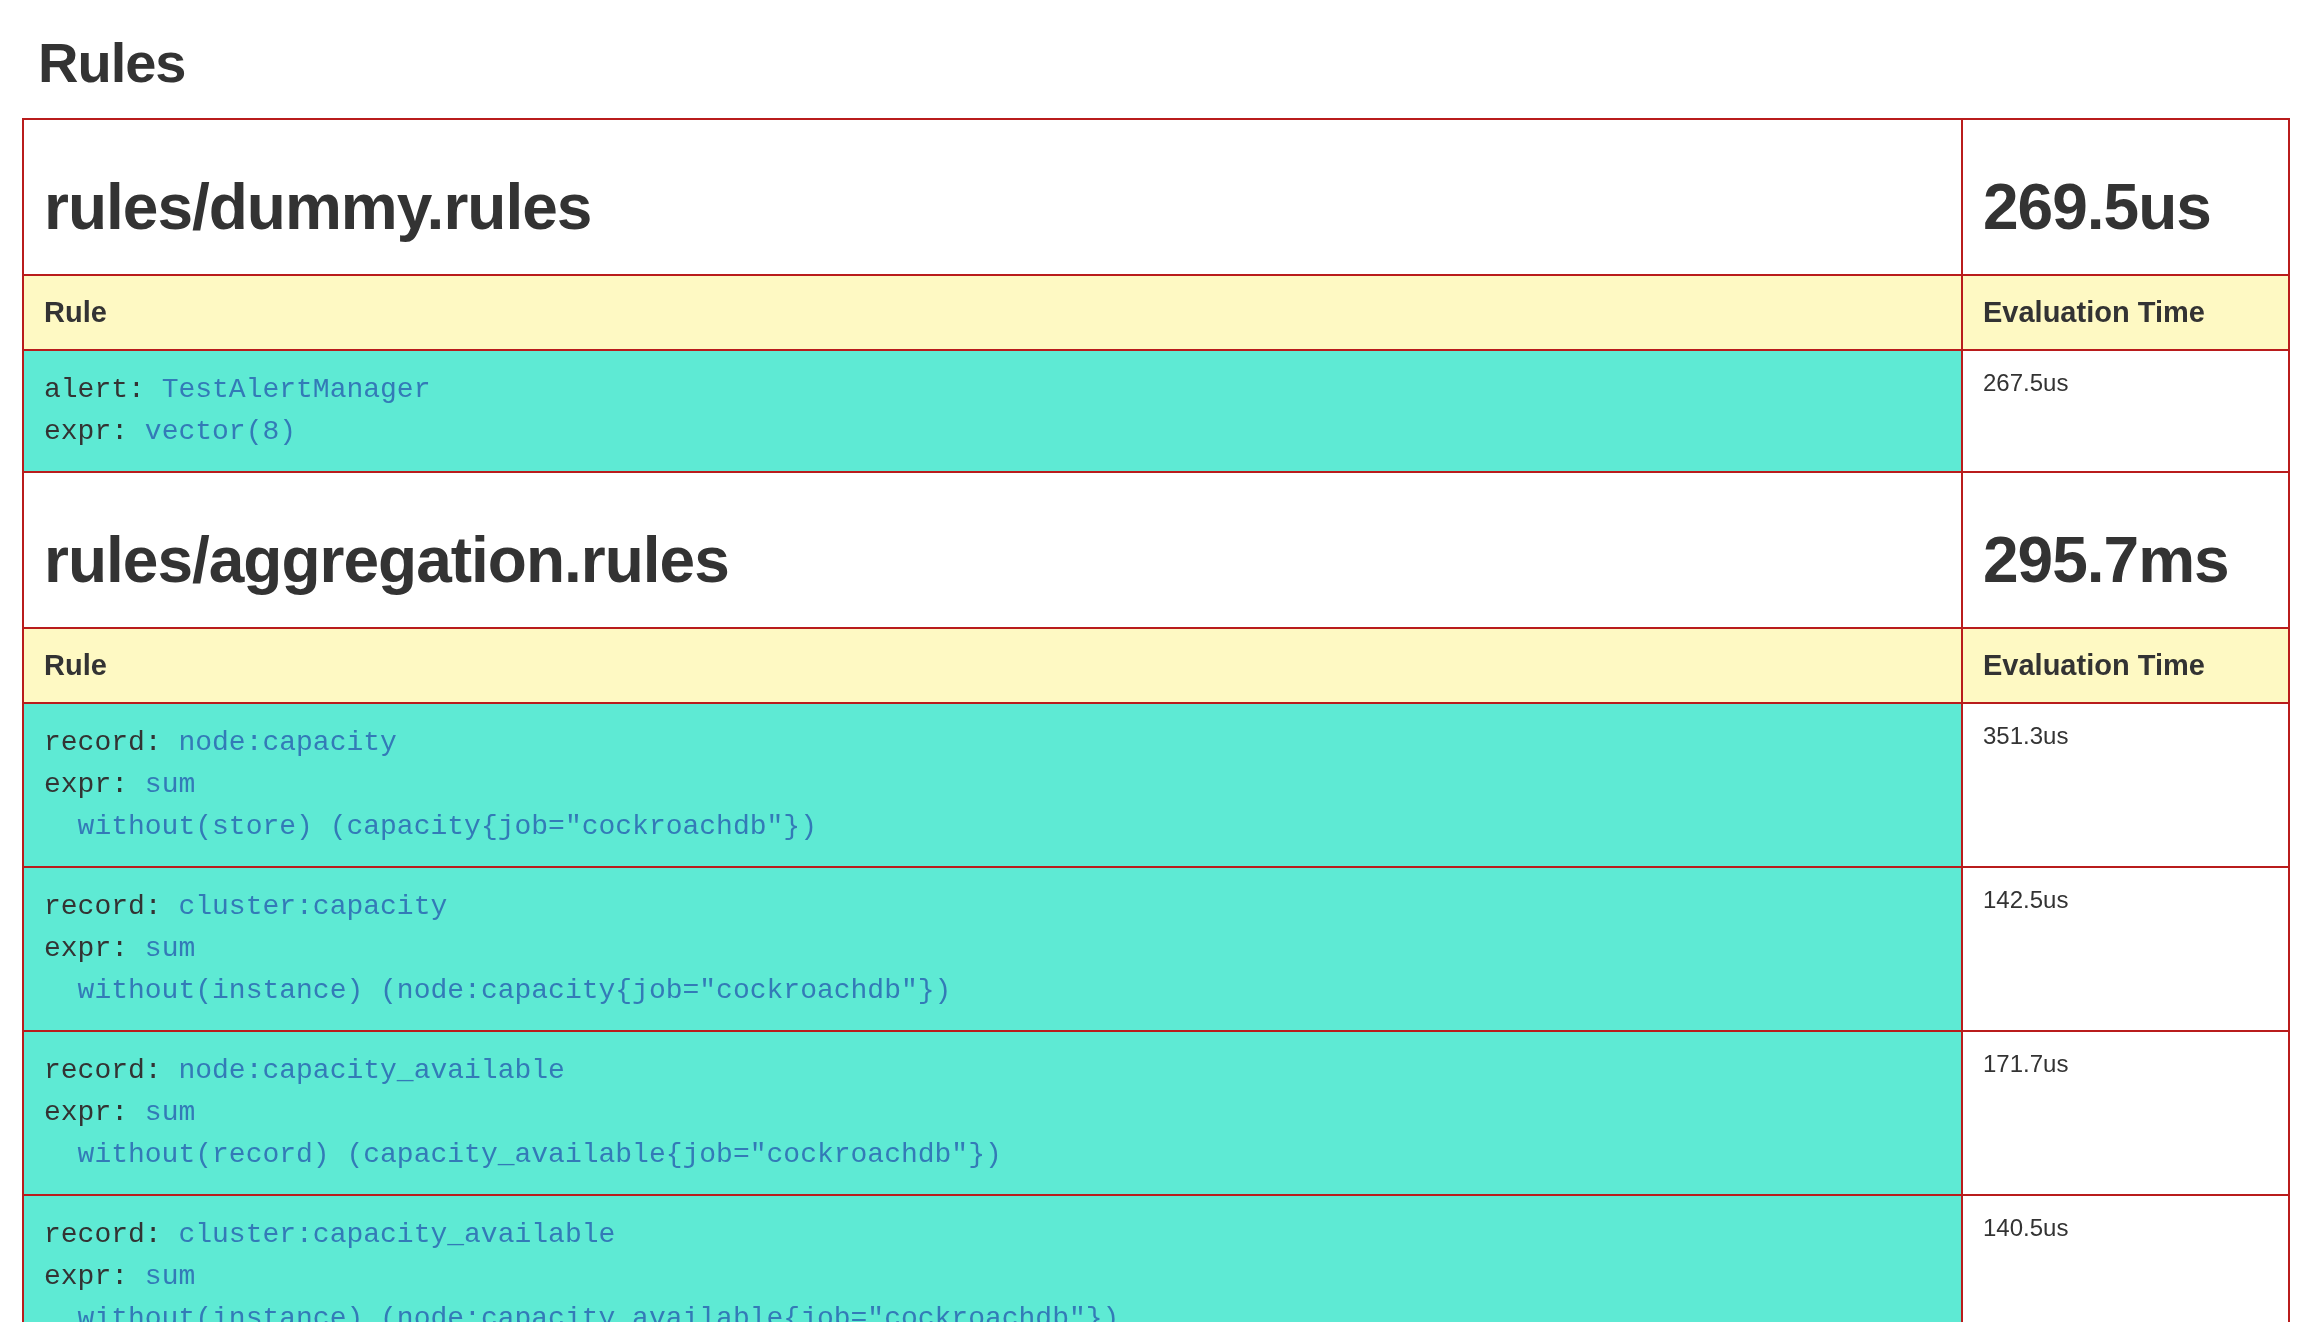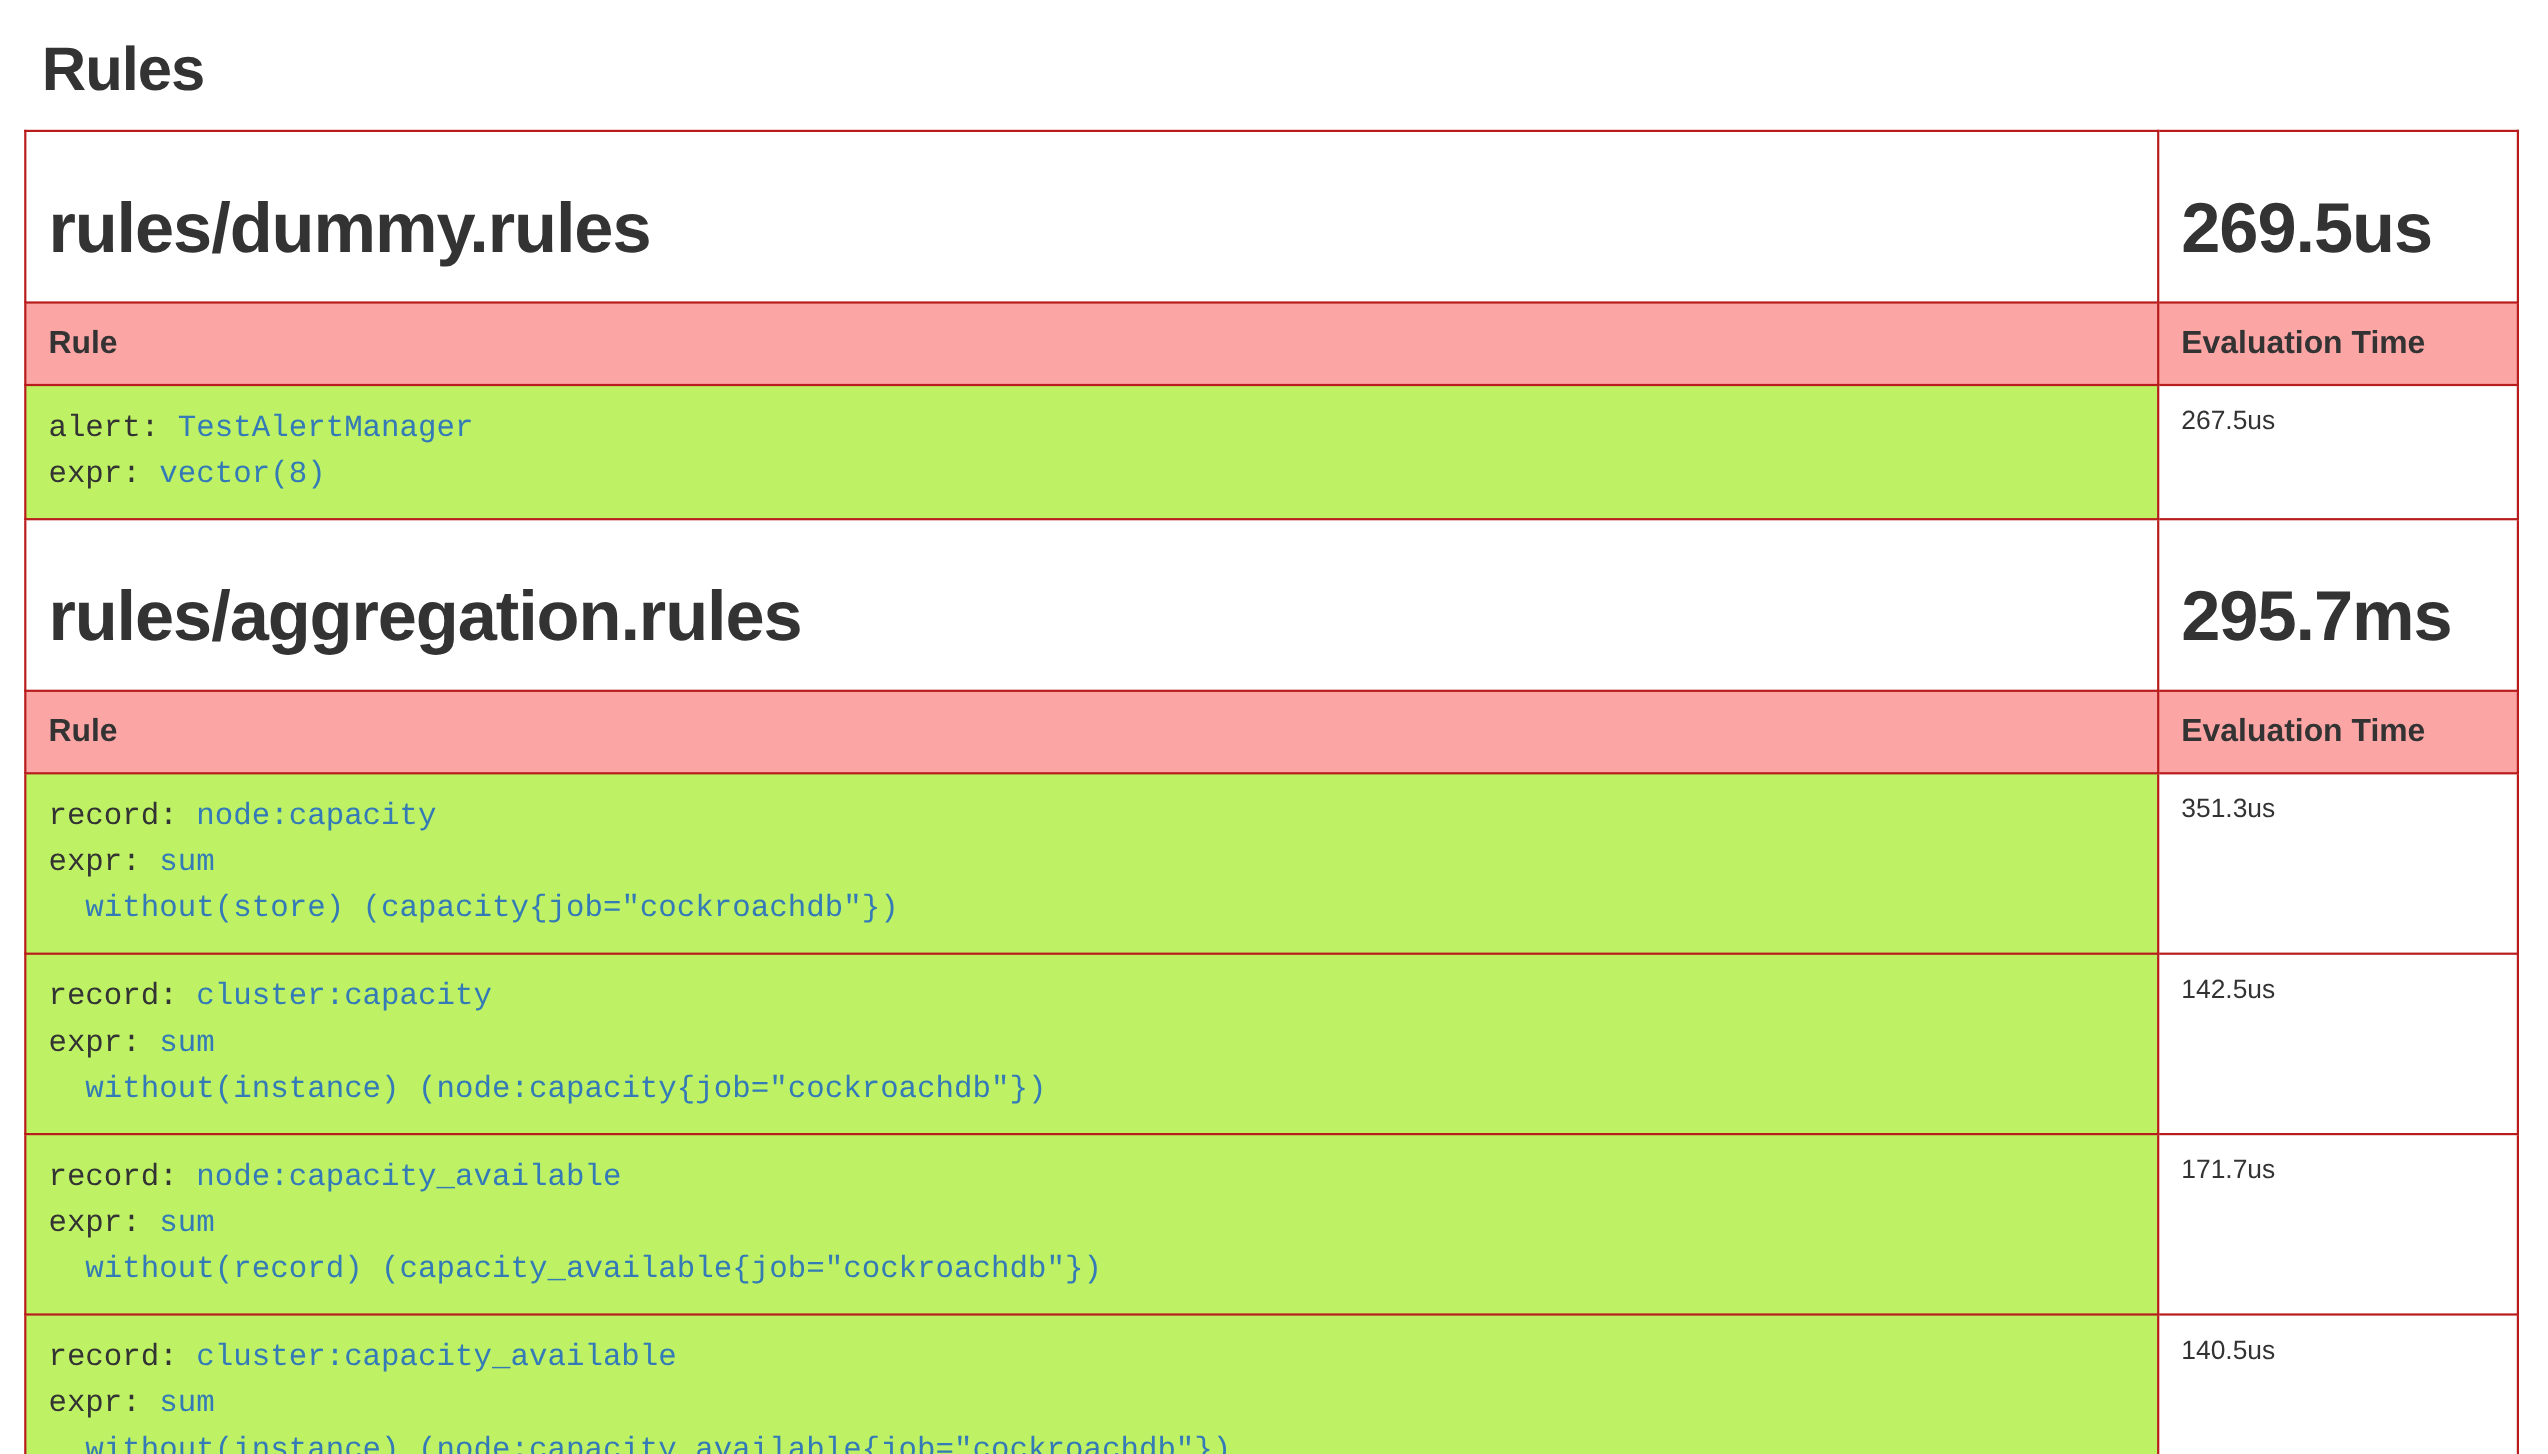--- a/index.html
+++ b/index.html
@@ -46,24 +46,24 @@
     letter-spacing: -1px;
     margin: 0;
     white-space: nowrap;
     color: #333333;
   }
   .col-header {
     padding: 20px;
     font-size: 29px;
     font-weight: bold;
     color: #333333;
-    background: #fca5a5;
+    background: #fef9c3;
   }
   .rule-cell {
-    background: #bef264;
+    background: #5eead4;
     padding: 18px 20px;
     font-family: "Liberation Mono", monospace;
     font-size: 28px;
     line-height: 42px;
     color: #333333;
   }
   .code-line { white-space: pre-wrap; }
   .code-link { color: #337ab7; text-decoration: none; }
   .code-plain { color: #333333; }
   .eval-cell {

